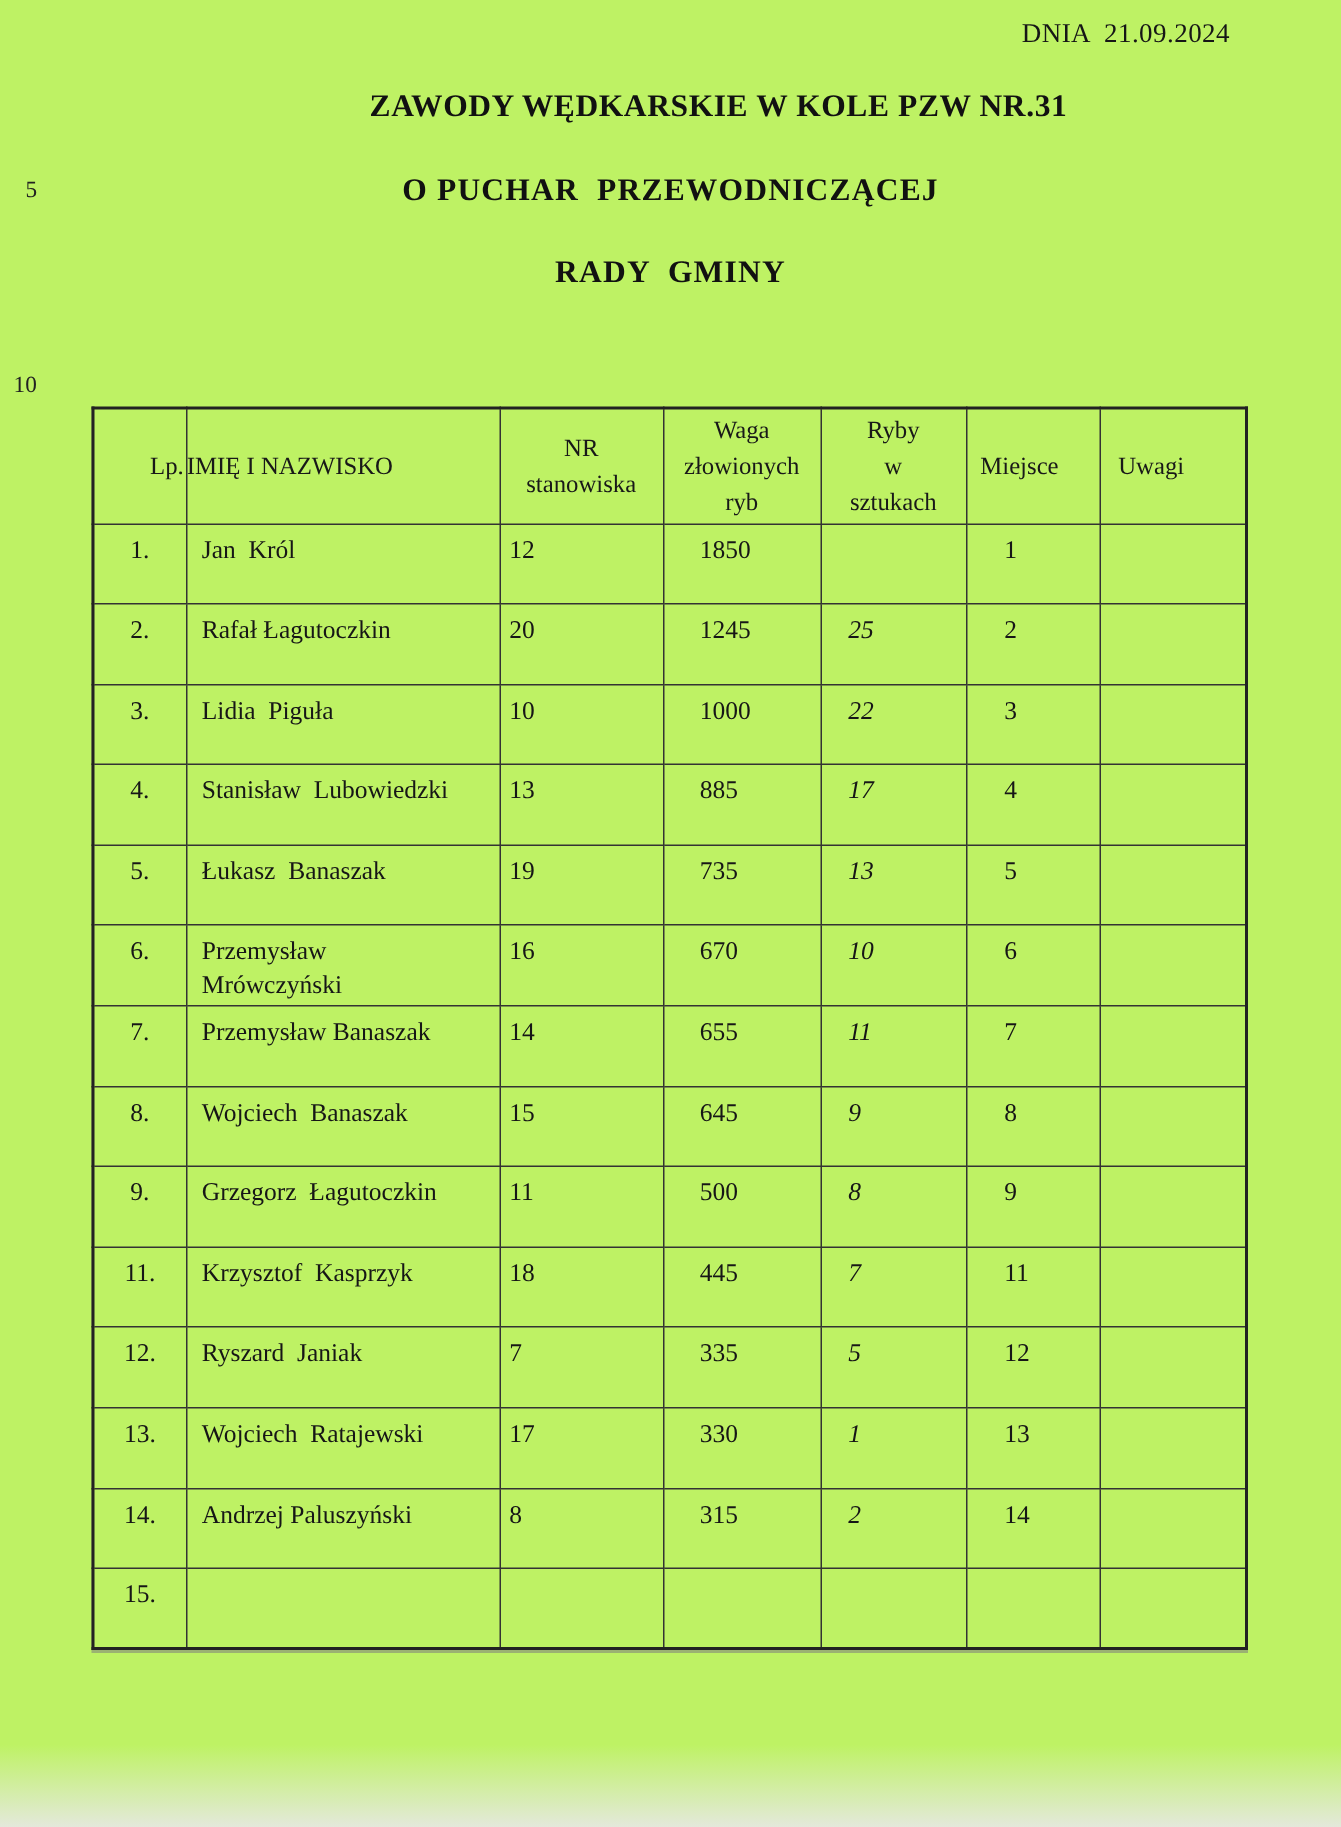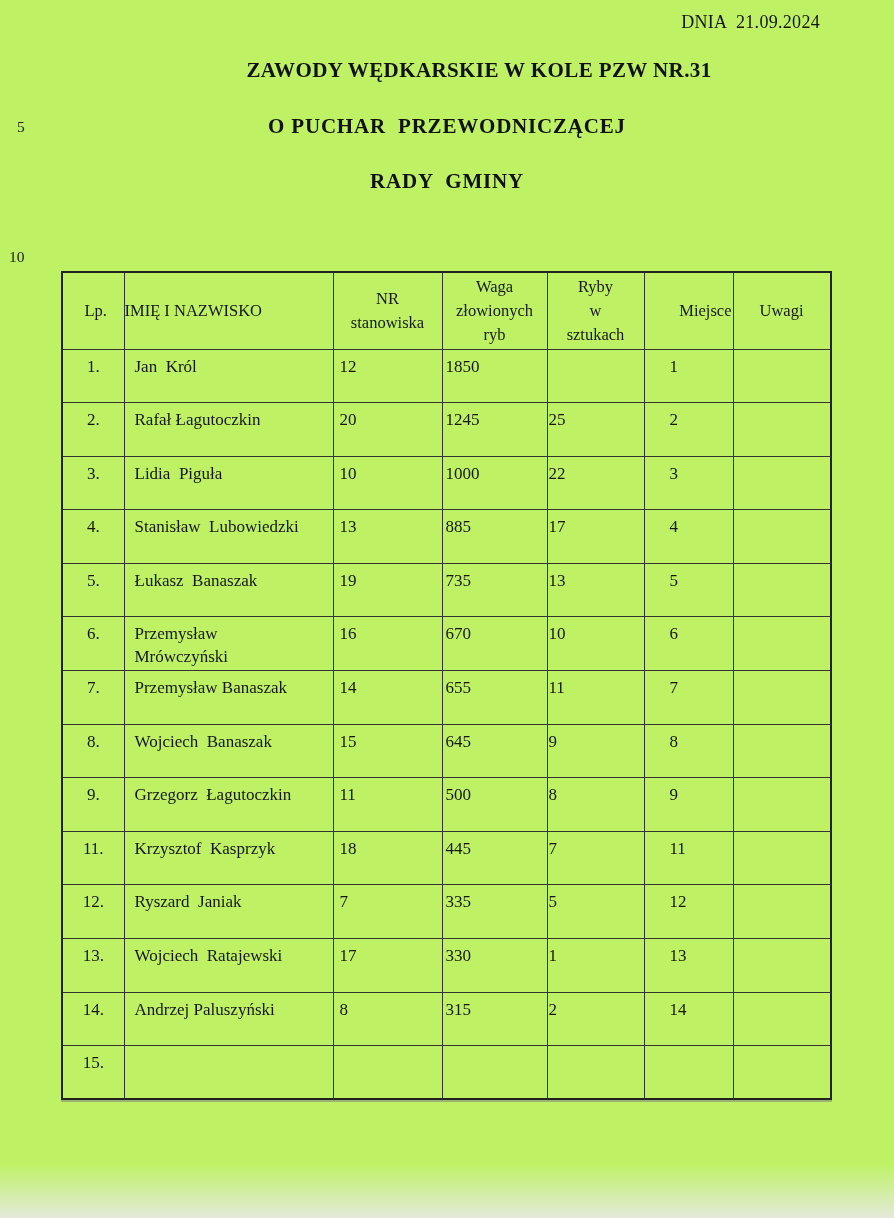--- a/index.html
+++ b/index.html
@@ -52,31 +52,31 @@
     font-weight: normal; font-size: 16.5px;
     line-height: 1.45; vertical-align: middle;
     white-space: pre-line; color: #181818;
   }
   .results td {
     font-size: 17px; line-height: 1.33;
     vertical-align: top; padding-top: 6px;
     white-space: pre-wrap; color: #161616;
   }
   
-  .h0 { text-align: center; padding-left: 6px; }
+  .h0 { text-align: right; padding-left: 6px; }
   .h1 { text-align: left; padding-left: 0; }
   .h2, .h3, .h4 { text-align: center; }
-  .h5 { text-align: right; padding-left: 9px; margin-left: 12px; }
-  .h6 { text-align: left; padding-left: 26px; }
+  .h5 { text-align: left; padding-left: 9px; margin-left: 12px; }
+  .h6 { text-align: left; padding-left: 12px; }
   
   .c0 { text-align: center; }
   .c1 { padding-left: 10px; }
   .c2 { padding-left: 6px; }
-  .c3 { padding-left: 3px; }
-  .c4 { padding-left: 1px; }
+  .c3 { padding-left: 24px; }
+  .c4 { padding-left: 18px; font-style: italic; }
   .c5 { padding-left: 25px; }
   .c6 { }
   .bottom-fade {
     position: absolute; left: 0; right: 0; bottom: 0; height: 55px;
     background: linear-gradient(to bottom, rgba(238,238,238,0), rgba(232,232,232,0.9));
     pointer-events: none;
   }
 </style>
 </head>
 <body>

